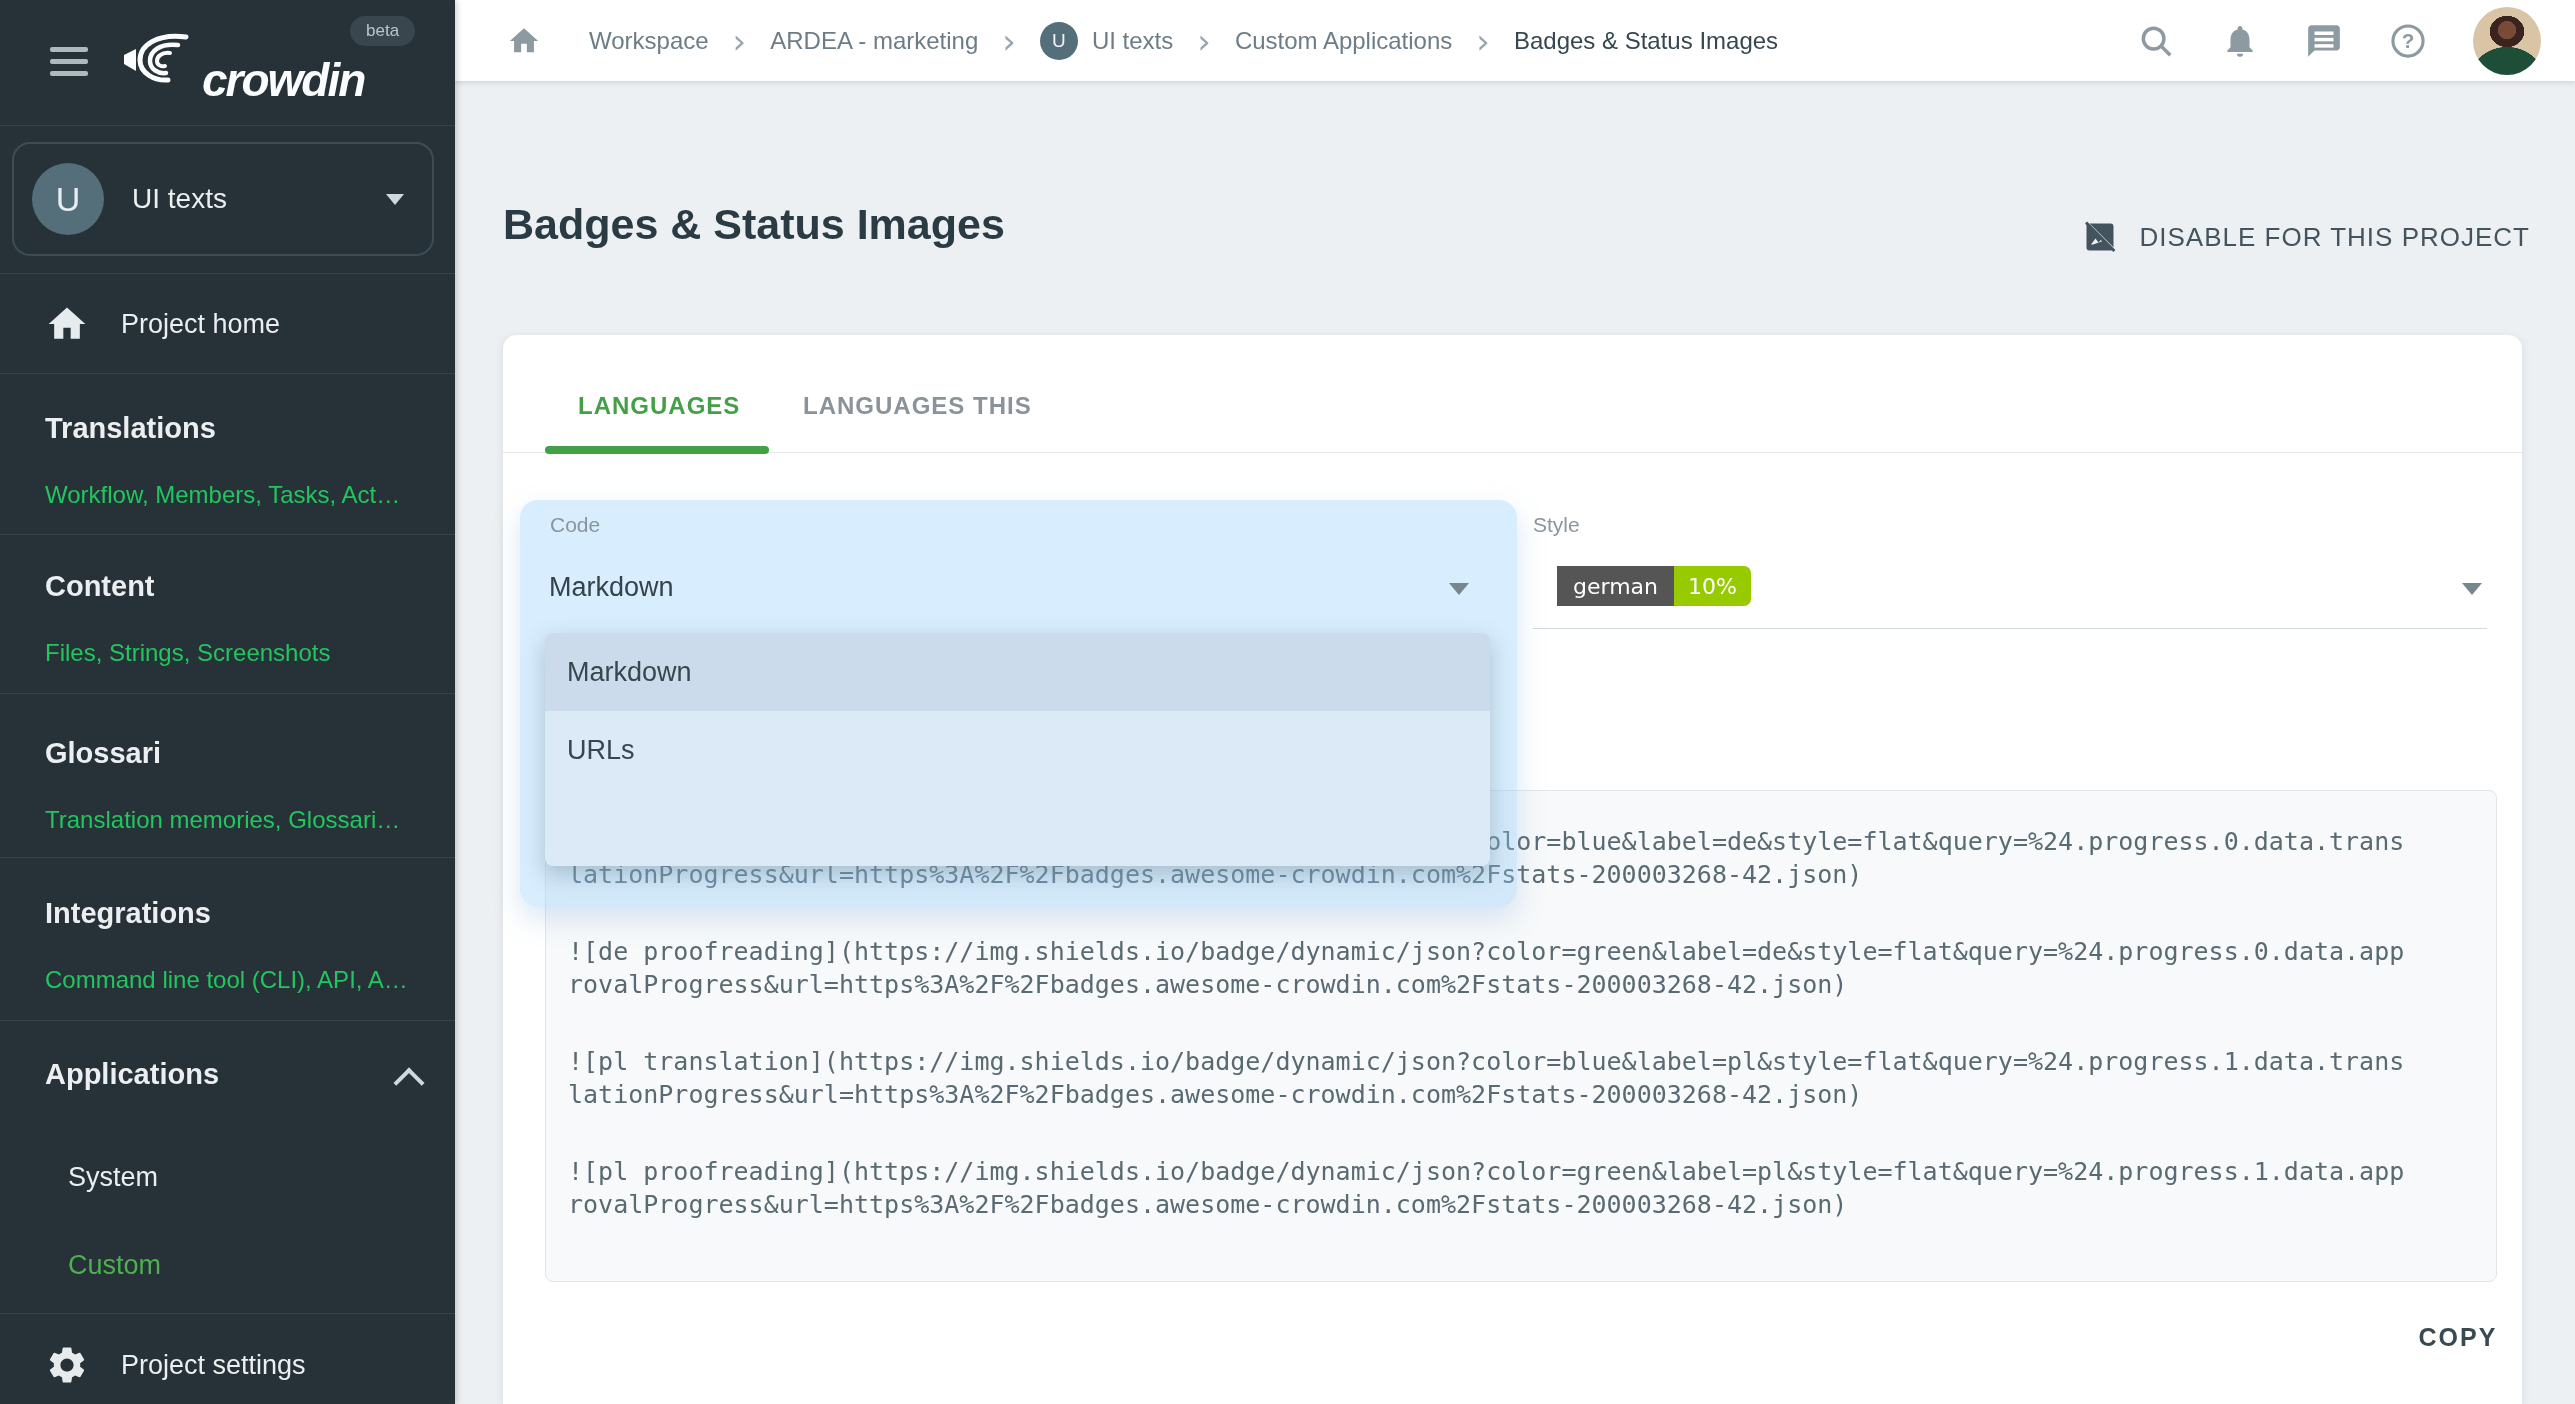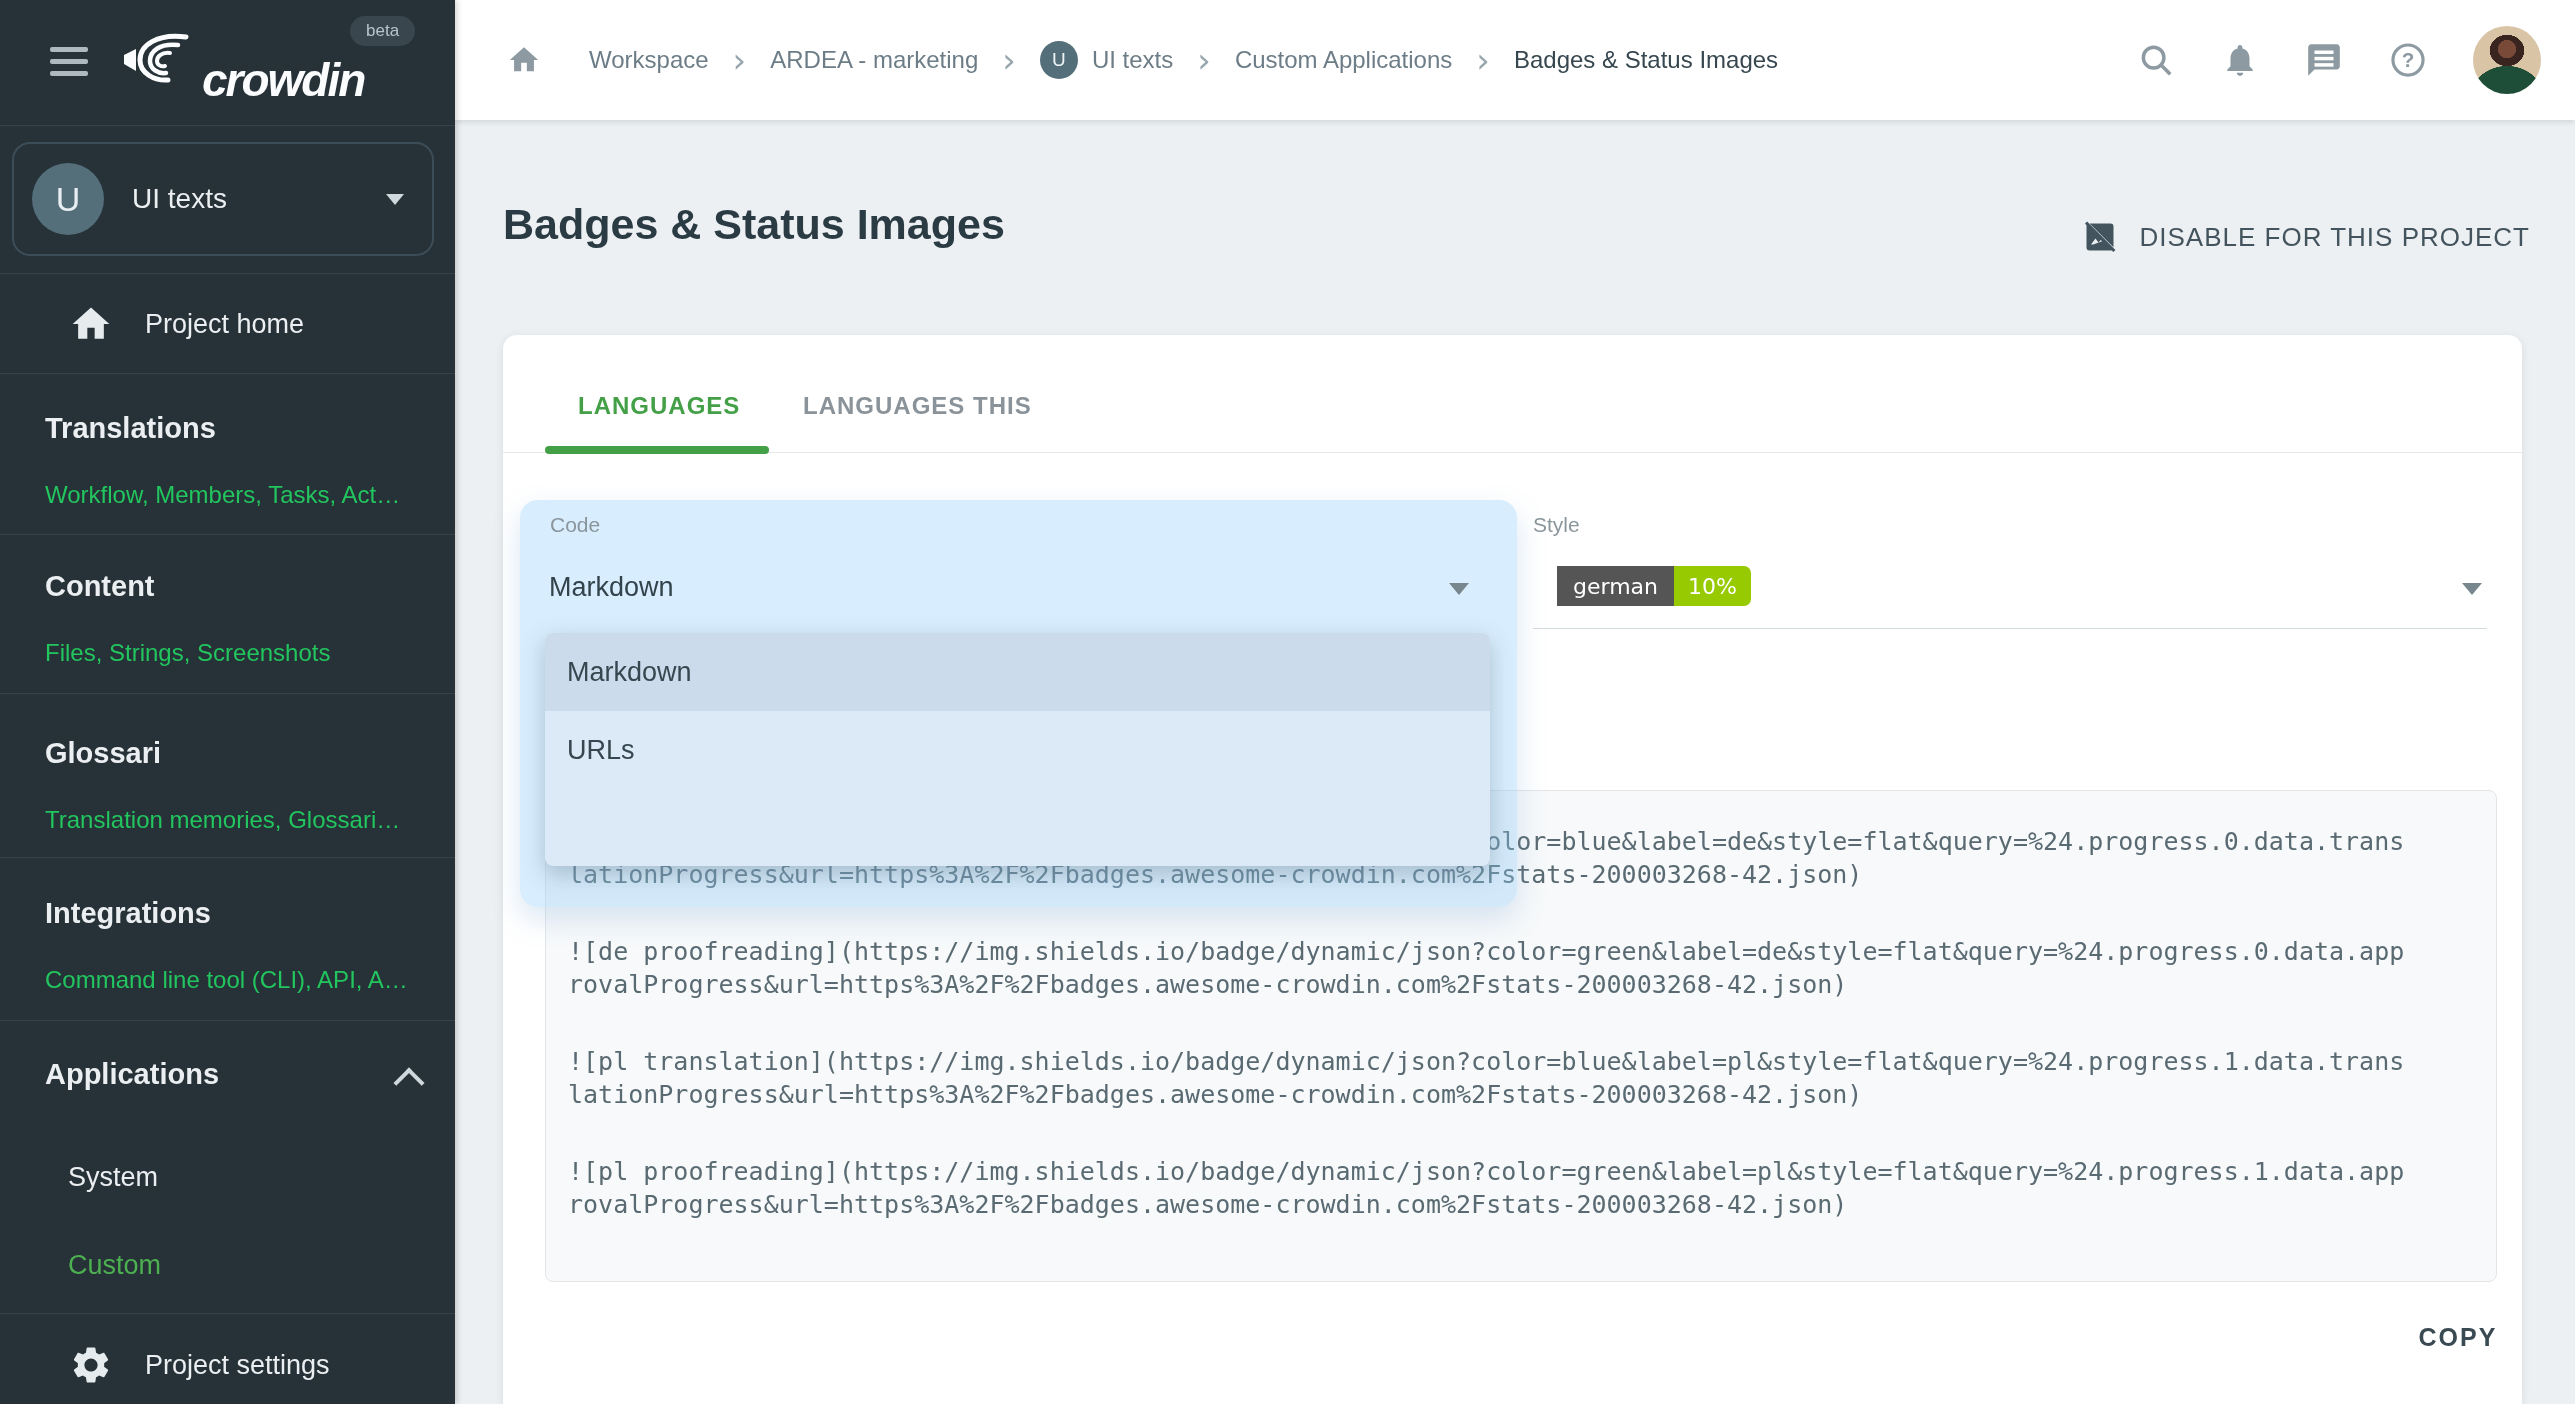--- a/index.html
+++ b/index.html
@@ -19,33 +19,33 @@
              padding:4px 16px;font-size:17px;line-height:22px;}
   #proj-select{left:12px;top:142px;width:418px;height:110px;border:2px solid #3d4d57;border-radius:18px;
                display:flex;align-items:center;cursor:pointer;}
   .u-avatar{width:72px;height:72px;border-radius:50%;background:#546e7a;color:#e8eef1;display:flex;
             align-items:center;justify-content:center;font-size:34px;font-weight:400;}
   #proj-select .u-avatar{margin-left:18px;}
   #proj-select .name{margin-left:28px;color:#eceff1;font-size:28px;font-weight:500;flex:1;}
   .caret-down{width:0;height:0;border-left:9px solid transparent;border-right:9px solid transparent;
               border-top:11px solid #cfd8dc;}
   #proj-select .caret-down{margin-right:28px;}
-  .sb-row{position:absolute;left:0;width:455px;display:flex;align-items:center;color:#eceff1;cursor:pointer;margin-left:24px;}
+  .sb-row{position:absolute;left:0;width:455px;display:flex;align-items:center;color:#eceff1;cursor:pointer;}
   .sb-row .ic{width:44px;height:44px;margin-left:45px;flex:none;}
   .sb-row .lbl{margin-left:32px;font-size:27px;font-weight:500;}
   .sb-section{position:absolute;left:45px;width:380px;cursor:pointer;}
   .sb-section .t{color:#eceff1;font-size:29px;font-weight:700;}
   .sb-section .s{color:#22c55e;font-size:24px;margin-top:36px;white-space:nowrap;overflow:hidden;}
   .sb-sub{position:absolute;left:68px;font-size:27px;font-weight:500;color:#eceff1;cursor:pointer;}
   .sb-sub.active{color:#4caf50;}
   .chev-up{position:absolute;left:398px;top:1072px;width:18px;height:18px;border-left:4px solid #cfd8dc;
            border-top:4px solid #cfd8dc;transform:rotate(45deg);cursor:pointer;}
 
   
-  #topbar{left:455px;top:0;width:2120px;height:120px;background:#ffffff;z-index:20;
+  #topbar{left:455px;top:0;width:2120px;height:81px;background:#ffffff;z-index:20;
           box-shadow:0 2px 5px rgba(38,50,56,.14);display:flex;align-items:center;}
   #crumbs{display:flex;align-items:center;margin-left:52px;flex:1;min-width:0;}
   .crumb{color:#6d7d87;font-size:24px;white-space:nowrap;cursor:pointer;}
   .crumb.current{color:#37474f;font-weight:500;cursor:default;}
   .crumb-sep{color:#98a6ae;font-size:34px;margin:0 24px;line-height:24px;font-family:"DejaVu Sans",sans-serif;cursor:default;}
   .mini-u{width:38px;height:38px;border-radius:50%;background:#546e7a;color:#eef3f5;font-size:19px;
           display:flex;align-items:center;justify-content:center;margin-right:14px;}
   .crumb-item{display:flex;align-items:center;}
   #top-icons{display:flex;align-items:center;gap:46px;margin-right:34px;}
   #top-icons .tico{width:38px;height:38px;cursor:pointer;}

